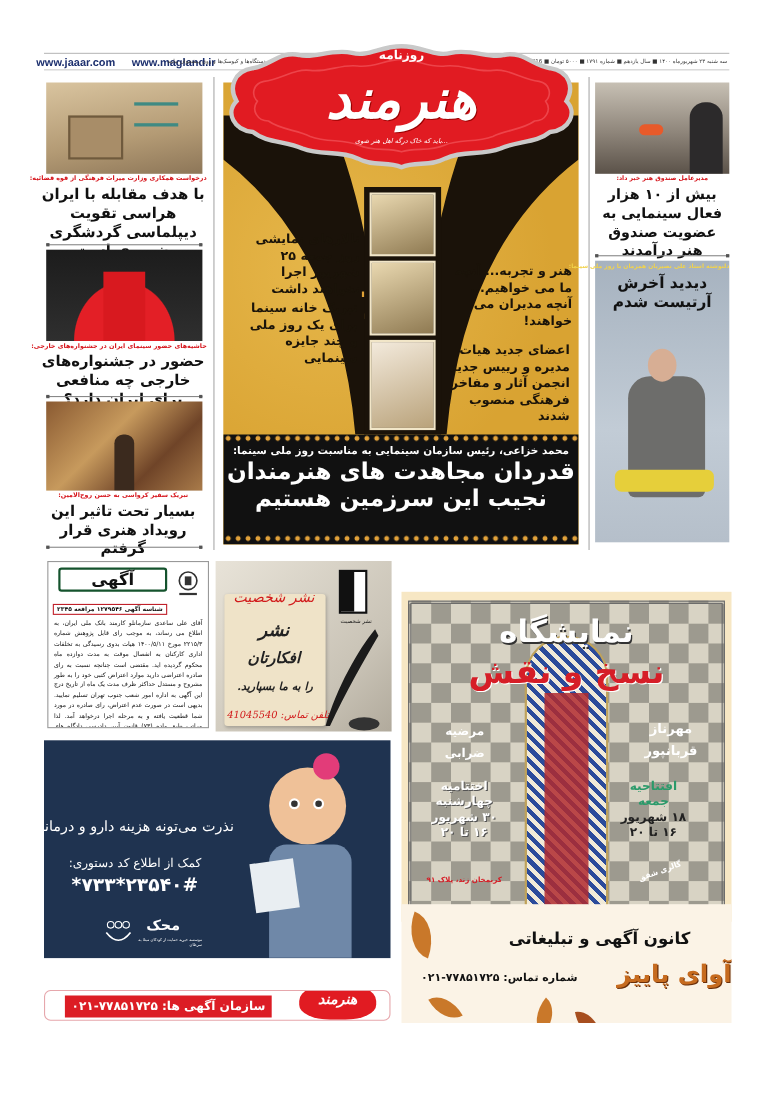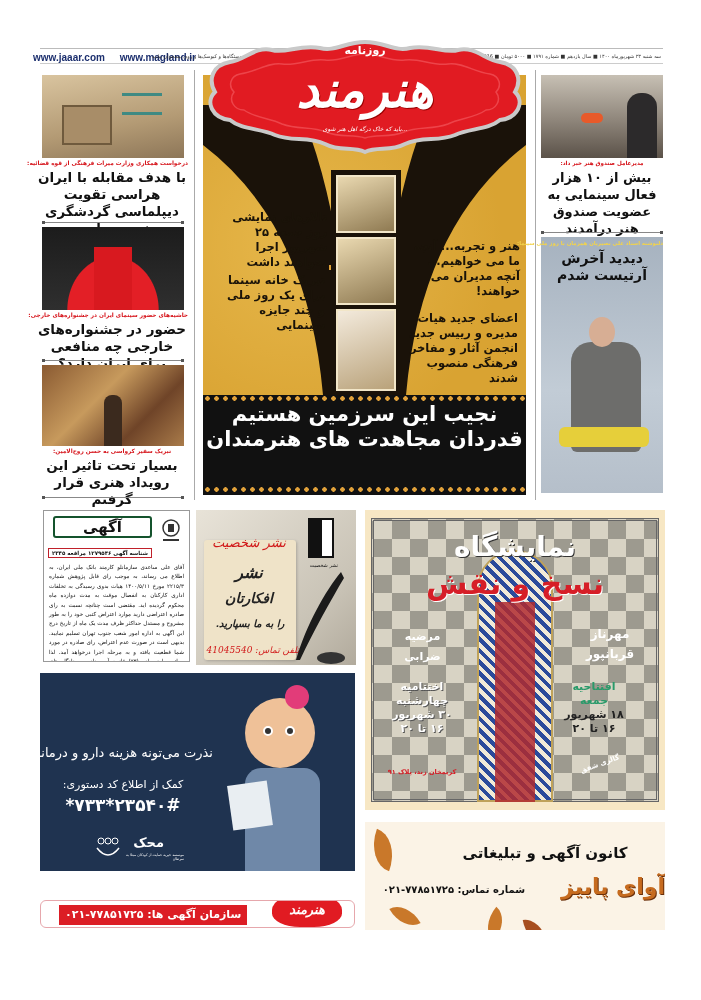--- a/index.html
+++ b/index.html
@@ -48,21 +48,21 @@
   .notice { border: 1px solid #999; background: #fff; padding: 3px; }
   .notice-title { border: 2px solid #14532d; border-radius: 3px; font-size: 15px; font-weight: bold; text-align: center; margin: 2px 34px 2px 6px; height: 22px; line-height: 18px; }
   .notice-meta { font-size: 5.5px; font-weight: bold; border: 1px solid #c0202a; display: inline-block; padding: 1px 3px; margin-right: 34px; }
   .notice-body { font-size: 5.6px; line-height: 9.4px; text-align: justify; margin-top: 4px; padding: 0 2px; }
   .bank-logo { position: absolute; right: 6px; top: 6px; width: 24px; height: 30px; }
 
   .pub-ad { background: linear-gradient(135deg, #e8e3d8, #c9c3b6 70%, #b1aa9c); }
   .pub-paper { position: absolute; left: 8px; top: 30px; width: 92px; height: 120px; background: #efe3c8; border-radius: 3px; box-shadow: 1px 1px 3px rgba(0,0,0,.2); }
   .pub-line { position: absolute; font-family: "DejaVu Serif", serif; font-style: italic; text-align: center; color: #222; }
 
-  .exhibit { background: #f7e7c4; }
+  .exhibit { background: #f7e7c4; margin-top: 28px; }
   .exhibit-inner { position: absolute; left: 6px; top: 8px; right: 6px; bottom: 8px; background: repeating-conic-gradient(#9d9a8f 0 25%, #d8d3c4 0 50%) 0 0/36px 36px; border: 3px double #666; }
   .exh-text { position: absolute; font-weight: bold; text-align: center; white-space: nowrap; }
 
   .mahak { background: #1f3350; }
   .mahak-pill { position: absolute; left: 14px; top: 30px; width: 150px; height: 30px; background: #b22b4c; border: 1px solid #e9aab8; border-radius: 5px; color: #fff; font-size: 15px; font-weight: bold; text-align: center; line-height: 27px; }
   .mahak-t { position: absolute; color: #fff; text-align: center; white-space: nowrap; }
 
   .autumn { background: #fbf3e6; padding-left: 20px; }
   .leaf { position: absolute; width: 20px; height: 28px; background: #c9782a; border-radius: 0 100% 0 100%; }
 
@@ -118,22 +118,23 @@
   <div class="photo" style="left:133px;top:162px;width:60px;height:68px"></div>
   <div class="photo" style="left:133px;top:234px;width:60px;height:82px;background:linear-gradient(160deg,#f3eadc,#b9a27a)"></div>
 
   <div class="poster-text" style="left:6px;top:135px;width:118px">تالارهای نمایشی روز جمعه ۲۵ شهریور اجرا نخواهند داشت</div>
   <div class="poster-text" style="left:22px;top:198px;width:100px">تبریک خانه سینما برای یک روز ملی و چند جایزه سینمایی</div>
   <div class="poster-text" style="left:205px;top:164px;width:112px">هنر و تجربه... آنچه ما می خواهیم... آنچه مدیران می خواهند!</div>
   <div class="poster-text" style="left:205px;top:236px;width:110px">اعضای جدید هیات مدیره و رییس جدید انجمن آثار و مفاخر فرهنگی منصوب شدند</div>
 
   <div class="poster-bottom">
     <div class="perf"></div>
+    <div class="pb-sub">محمد خزاعی، رئیس سازمان سینمایی به مناسبت روز ملی سینما:</div>
+    <div class="pb-title">قدردان مجاهدت های هنرمندان</div>
     <div class="pb-title">نجیب این سرزمین هستیم</div>
-    <div class="pb-title">قدردان مجاهدت های هنرمندان</div>
     <div class="perf" style="position:absolute;bottom:2px;left:0;right:0"></div>
   </div>
 </div>
 
 <div class="abs masthead">
   <svg width="330" height="115" viewBox="0 0 330 115">
     <path d="M165,2 C185,2 195,12 210,8 C230,4 245,14 258,10 C275,6 285,20 300,22 C318,25 322,40 315,52 C325,62 318,78 300,80 C288,90 270,88 255,95 C238,102 222,96 205,104 C190,112 178,106 165,112 C152,106 140,112 125,104 C108,96 92,102 75,95 C60,88 42,90 30,80 C12,78 5,62 15,52 C8,40 12,25 30,22 C45,20 55,6 72,10 C85,14 100,4 120,8 C135,12 145,2 165,2 Z" fill="#e11b22" stroke="#c9c9c9" stroke-width="4"></path>
     <path d="M165,14 C180,14 190,22 205,20 C220,18 232,26 248,24 C262,22 274,32 290,34 C300,36 302,46 296,52 C302,60 296,70 286,70 C275,78 260,78 248,84 C232,90 218,86 204,92 C190,98 178,94 165,98 C152,94 140,98 126,92 C112,86 98,90 82,84 C70,78 55,78 44,70 C34,70 28,60 34,52 C28,46 30,36 40,34 C56,32 68,22 82,24 C98,26 110,18 125,20 C140,22 150,14 165,14 Z" fill="none" stroke="#f2565b" stroke-width="1.5" opacity=".7"></path>
   </svg>
   <div class="mast-small">روزنامه</div>

